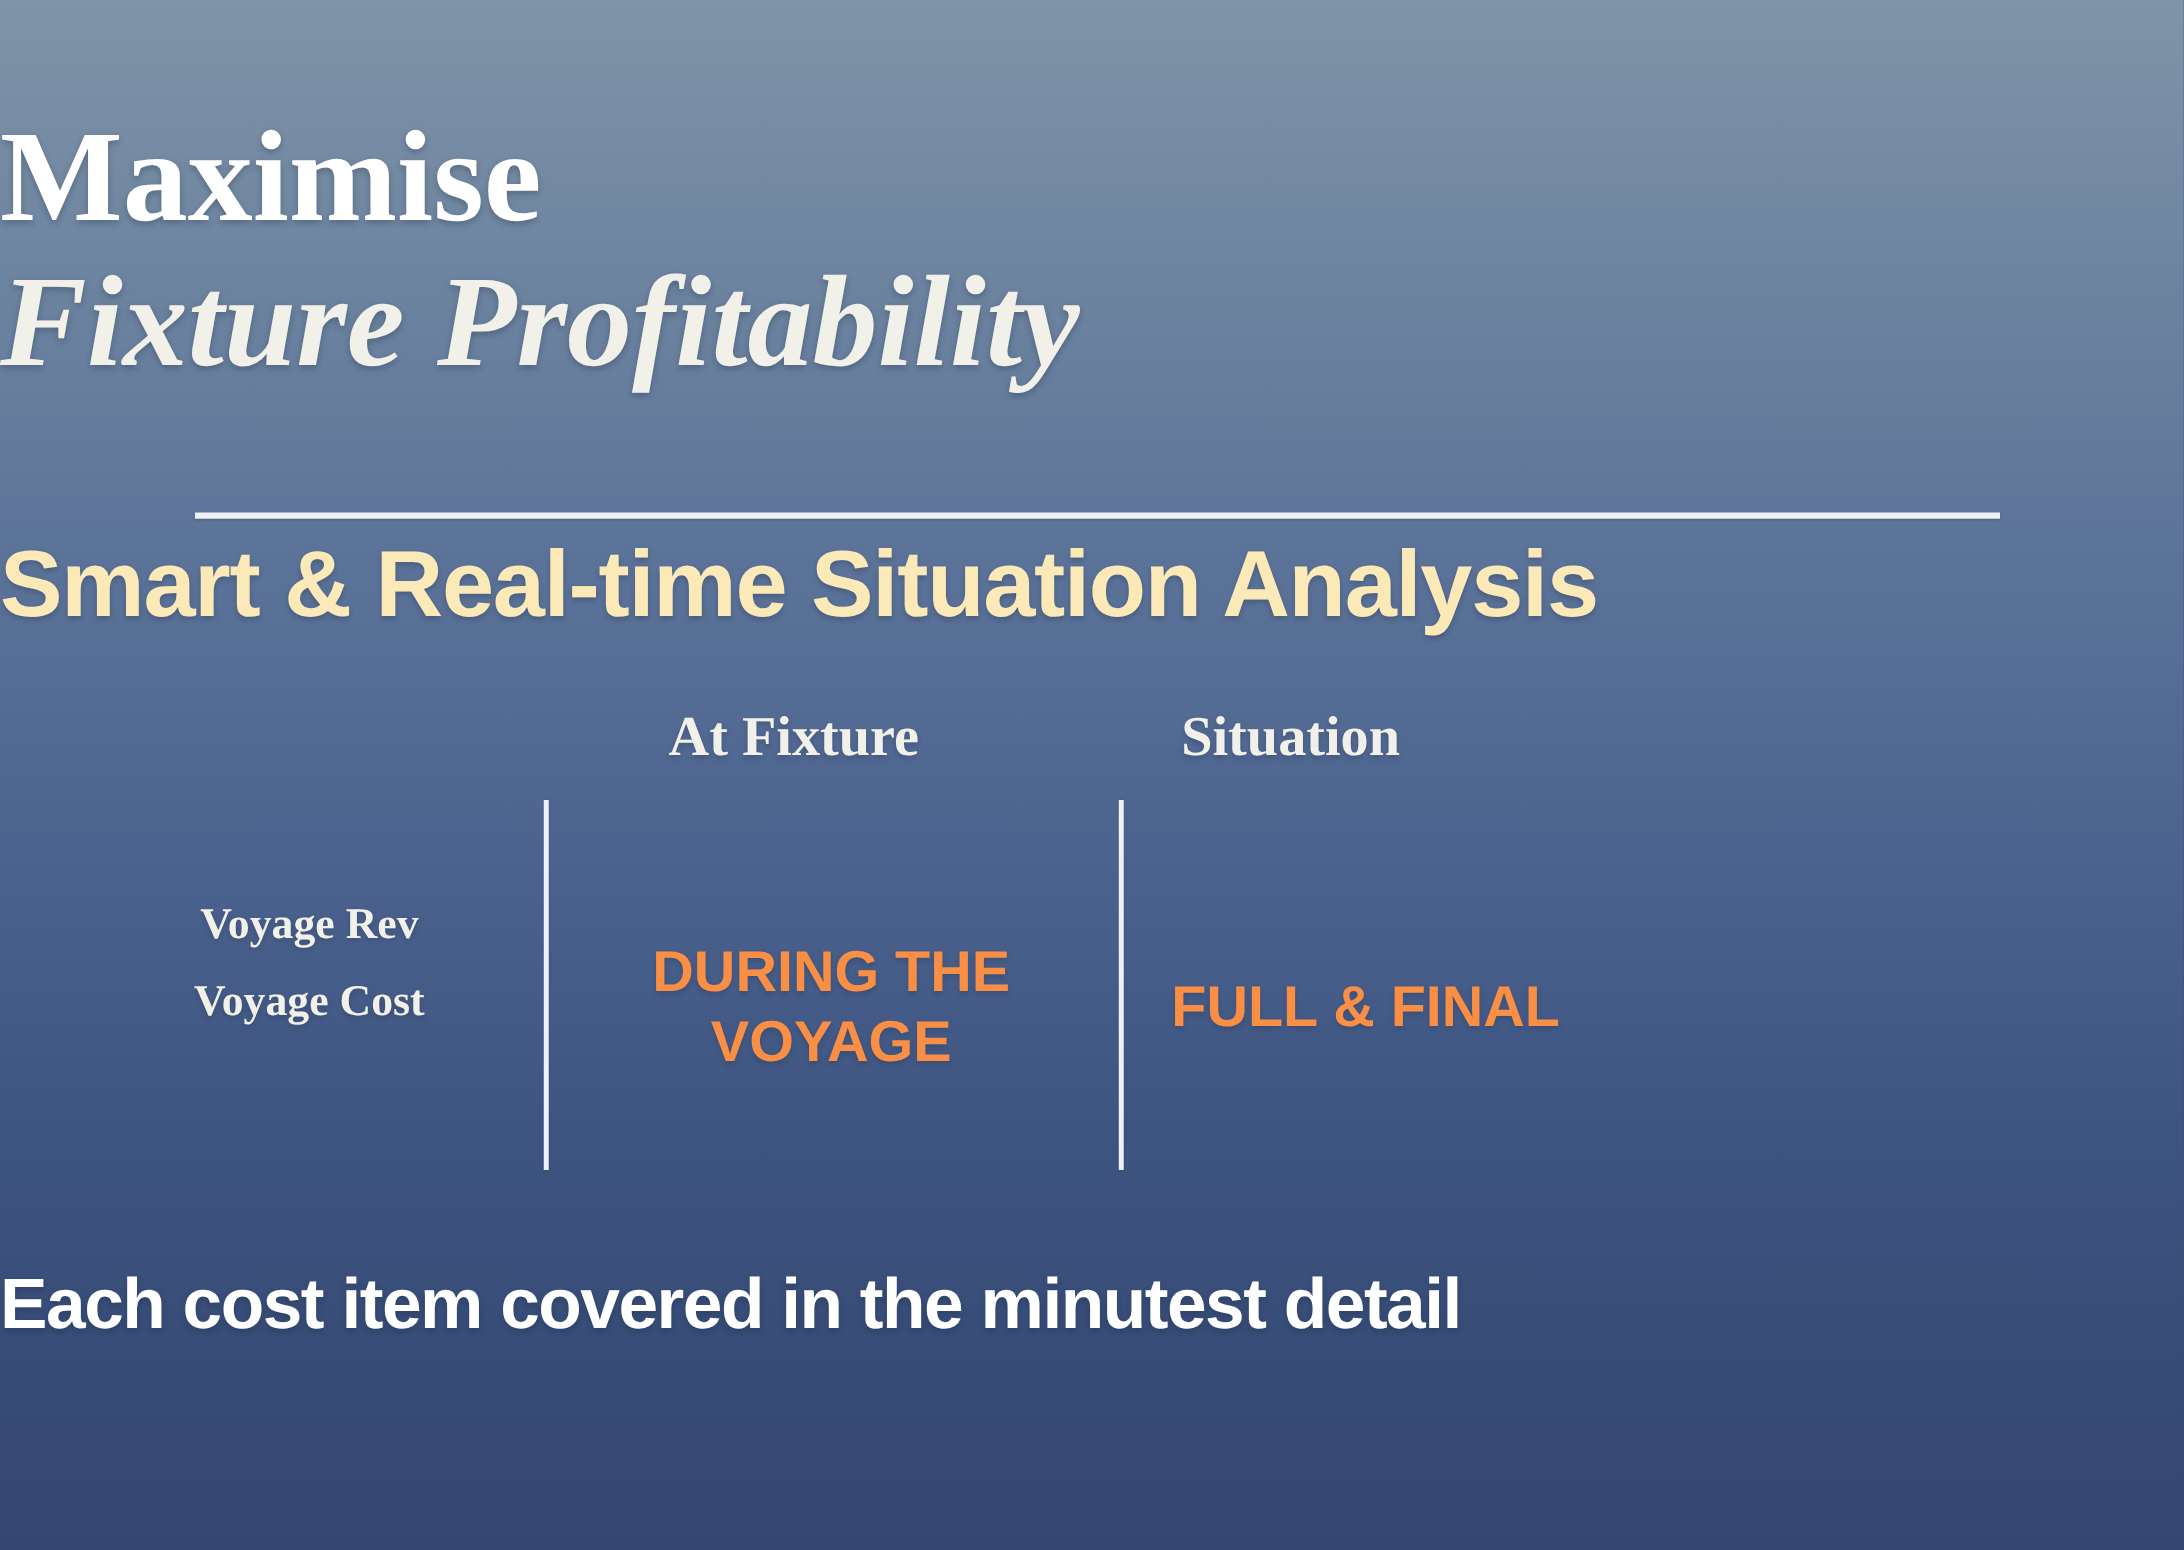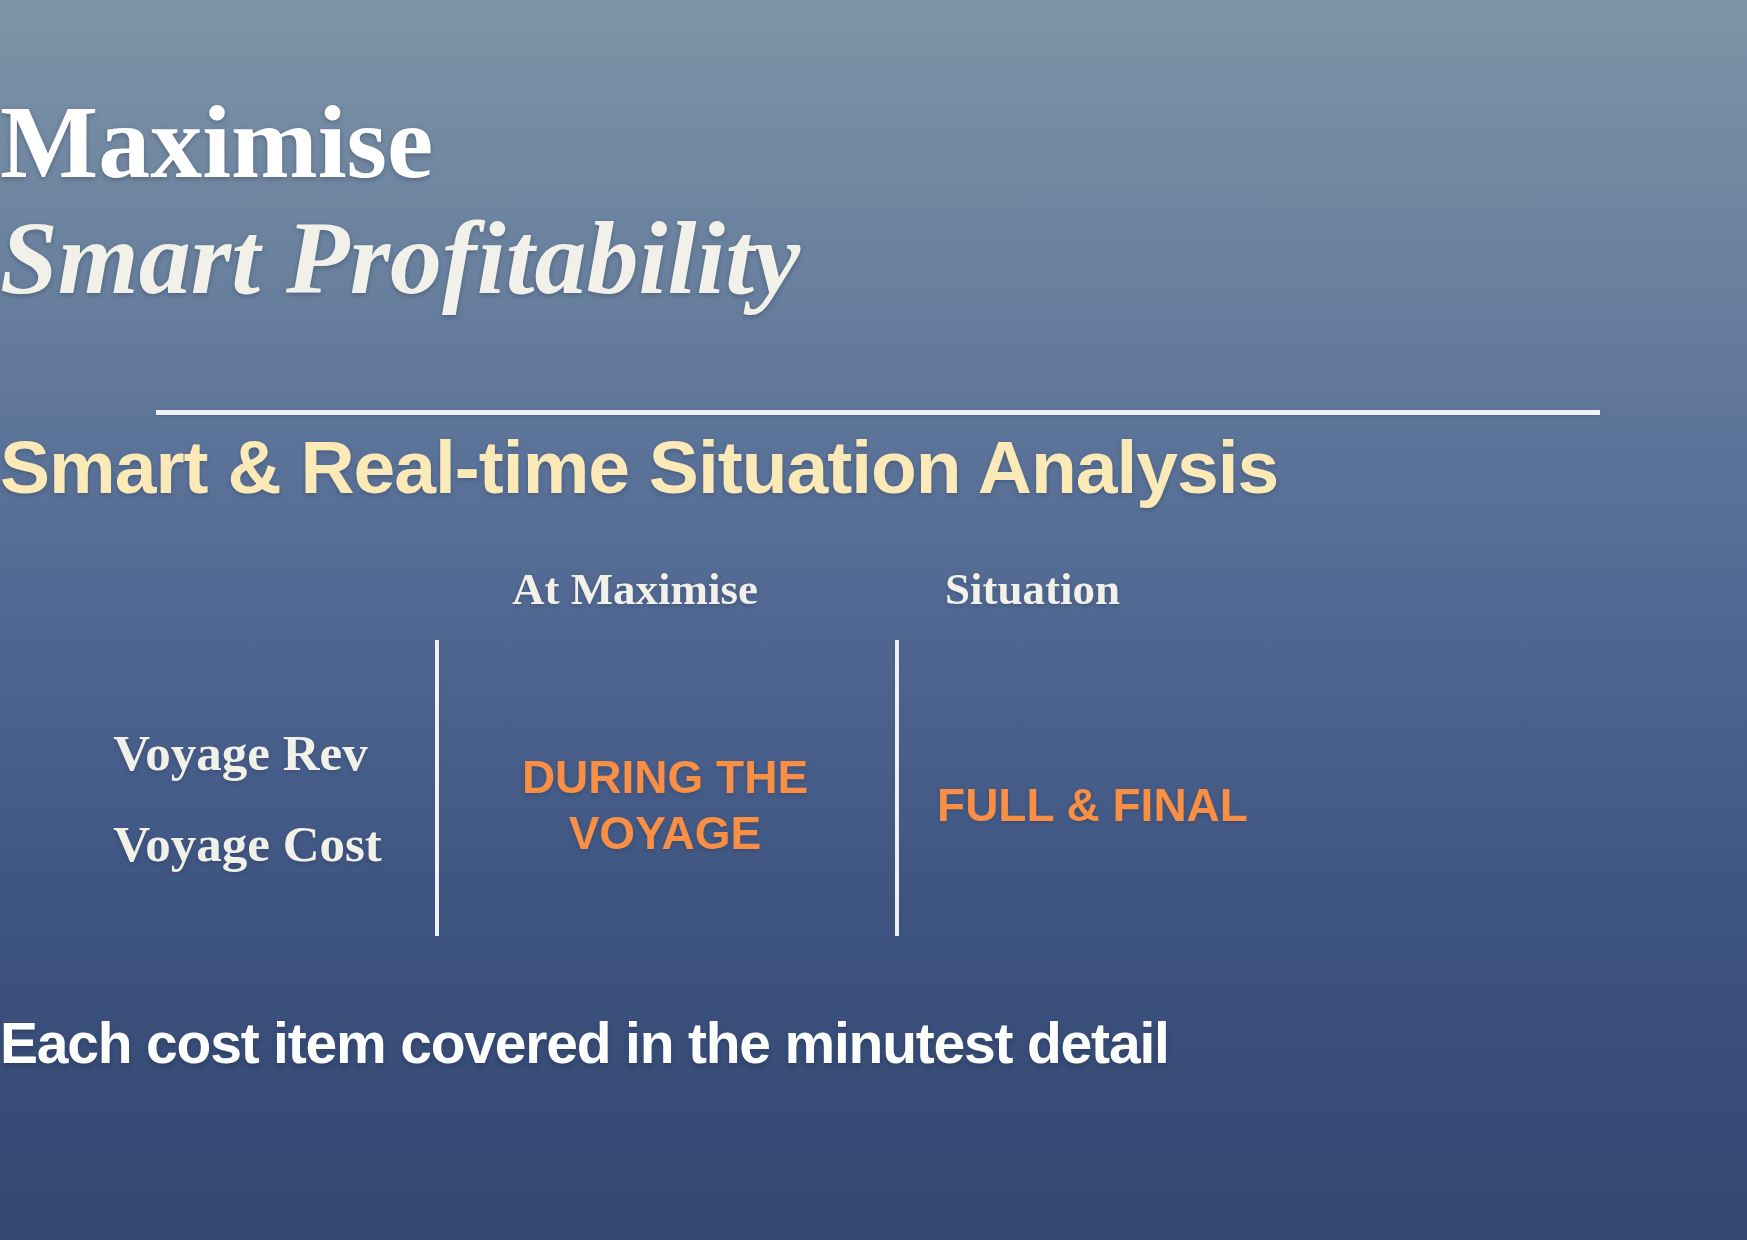--- a/index.html
+++ b/index.html
@@ -144,24 +144,25 @@
     justify-content: flex-start;
     align-items: center;
     height: 100%;
     padding-top: 68px;
     box-sizing: border-box;
     gap: 0px;
   }
   .left-list .item {
     font-family: "Liberation Serif", "DejaVu Serif", serif;
     font-weight: bold;
-    font-size: 51px;
+    font-size: 35px;
     line-height: 1.78;
     color: #f2f1e9;
     width: 100%;
+    text-align: center;
     text-shadow: 0 2px 4px rgba(20,35,60,0.25);
   }
 
   .phase-label {
     font-family: "Liberation Sans", sans-serif;
     font-weight: bold;
     font-size: 46px;
     line-height: 1.22;
     color: #f98e45;
     text-align: center;
@@ -186,32 +187,32 @@
     text-shadow: 0 3px 5px rgba(20,35,60,0.30);
   }
 </style>
 </head>
 <body>
 
 <div class="slide">
 
   <div class="title-wrap">
     <div class="title-main">Maximise</div>
-    <div class="title-sub">Smart Profitability</div>
+    <div class="title-sub">Fixture Profitability</div>
   </div>
 
   <div class="rule"></div>
 
   <div class="headline-yellow">Smart &amp; Real-time Situation Analysis</div>
 
   <div class="matrix">
 
     <div class="matrix-head">
       <div class="head-cell col-0"></div>
-      <div class="head-cell col-1">At Maximise</div>
+      <div class="head-cell col-1">At Fixture</div>
       <div class="head-cell col-3">Situation</div>
     </div>
 
     <div class="matrix-body">
 
       <div class="body-cell col-0">
         <div class="left-list">
           <div class="item">Voyage Rev</div>
           <div class="item">Voyage Cost</div>
         </div>

